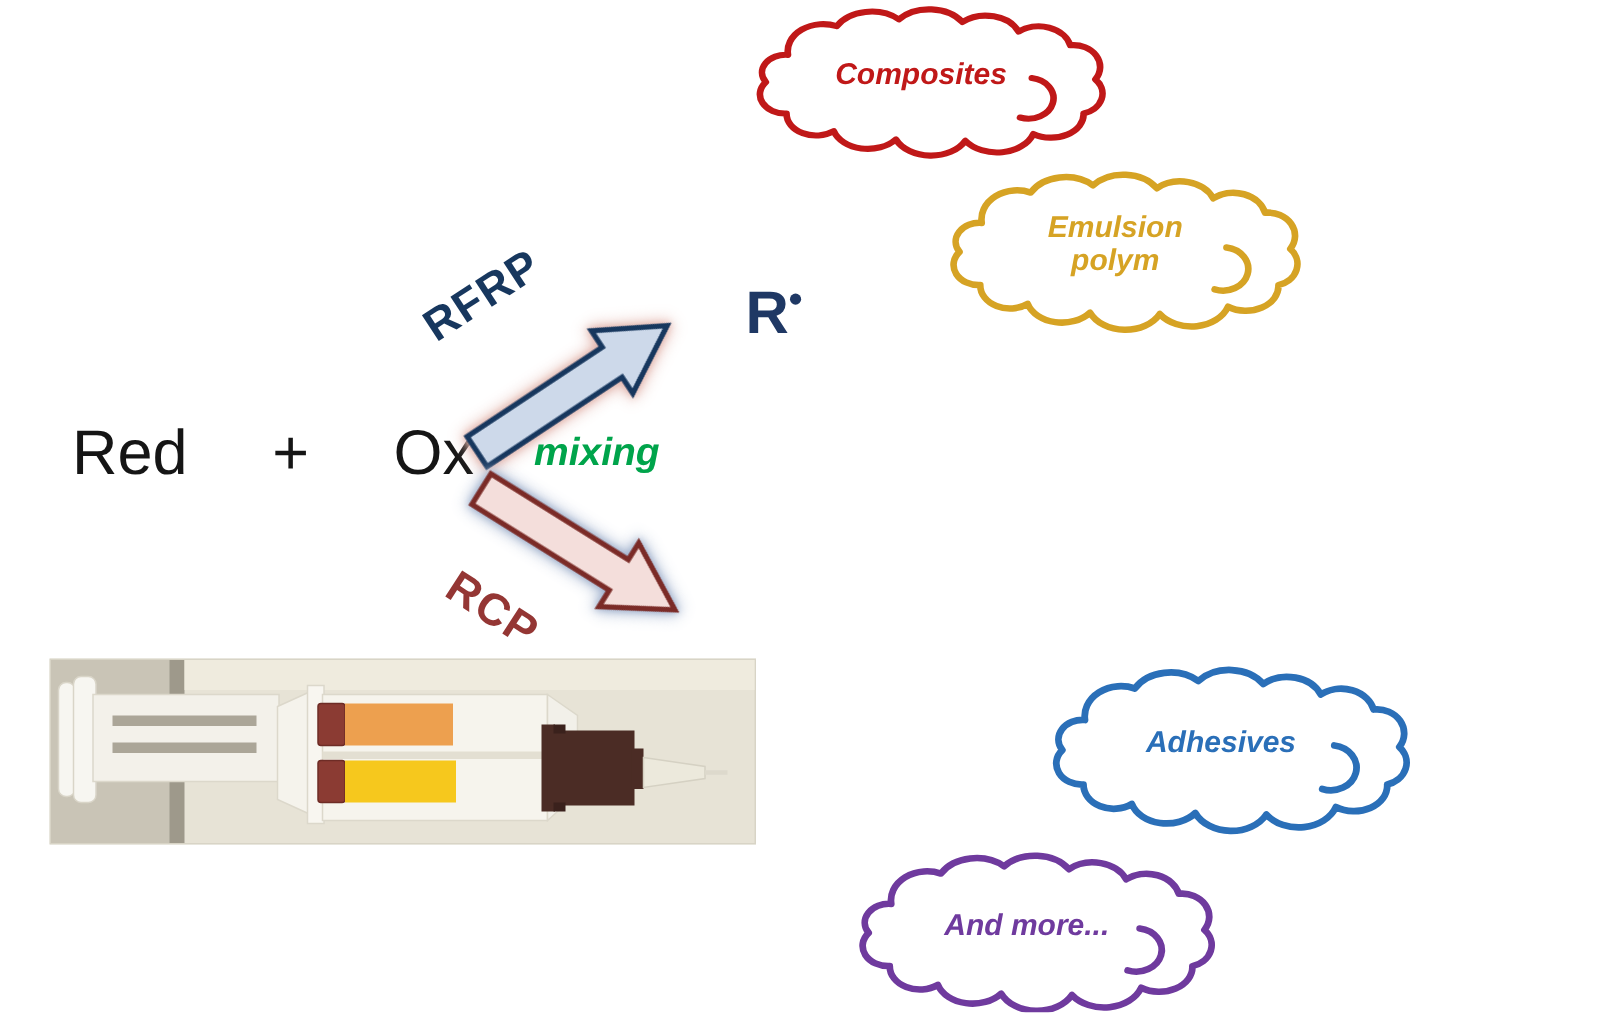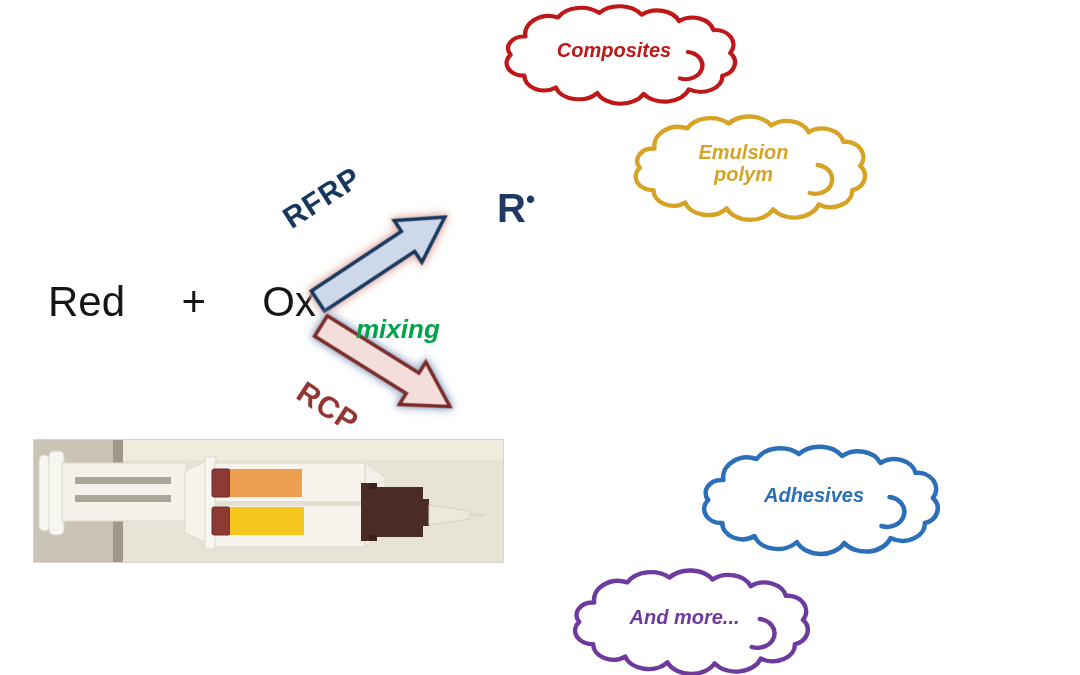--- a/index.html
+++ b/index.html
@@ -7,21 +7,21 @@
     position:relative;width:1080px;height:675px;overflow:hidden;
     background:#ffffff;font-family:"Liberation Sans",sans-serif;
   }
   
   .equation{position:absolute;left:5px;top:278px;width:268px;display:flex;
     justify-content:space-between;font-size:42px;color:#151515;margin-left:43px;}
   
   .pathway-label{position:absolute;font-weight:bold;font-size:30px;letter-spacing:1px;color:var(--c);}
   .label-rfrp{left:286px;top:204px;transform:rotate(-33deg);transform-origin:left center;}
   .label-rcp{left:300px;top:372px;transform:rotate(33deg);transform-origin:left center;}
-  .label-mixing{position:absolute;left:356px;top:314px;font-size:26px;font-weight:bold;
+  .label-mixing{position:absolute;left:356px;top:286px;font-size:26px;font-weight:bold;
     font-style:italic;color:var(--c);}
   
   .product-r{position:absolute;left:497px;top:186px;font-size:40px;font-weight:bold;
     color:var(--c);line-height:1;}
   .product-r sup{font-size:26px;vertical-align:14px;}
   .product-ions{position:absolute;left:503px;top:362px;font-size:44px;font-weight:bold;
     color:var(--c);line-height:1;}
   .product-ions sup{font-size:26px;vertical-align:16px;}
   .product-ions sub{font-size:28px;vertical-align:-10px;}
   

